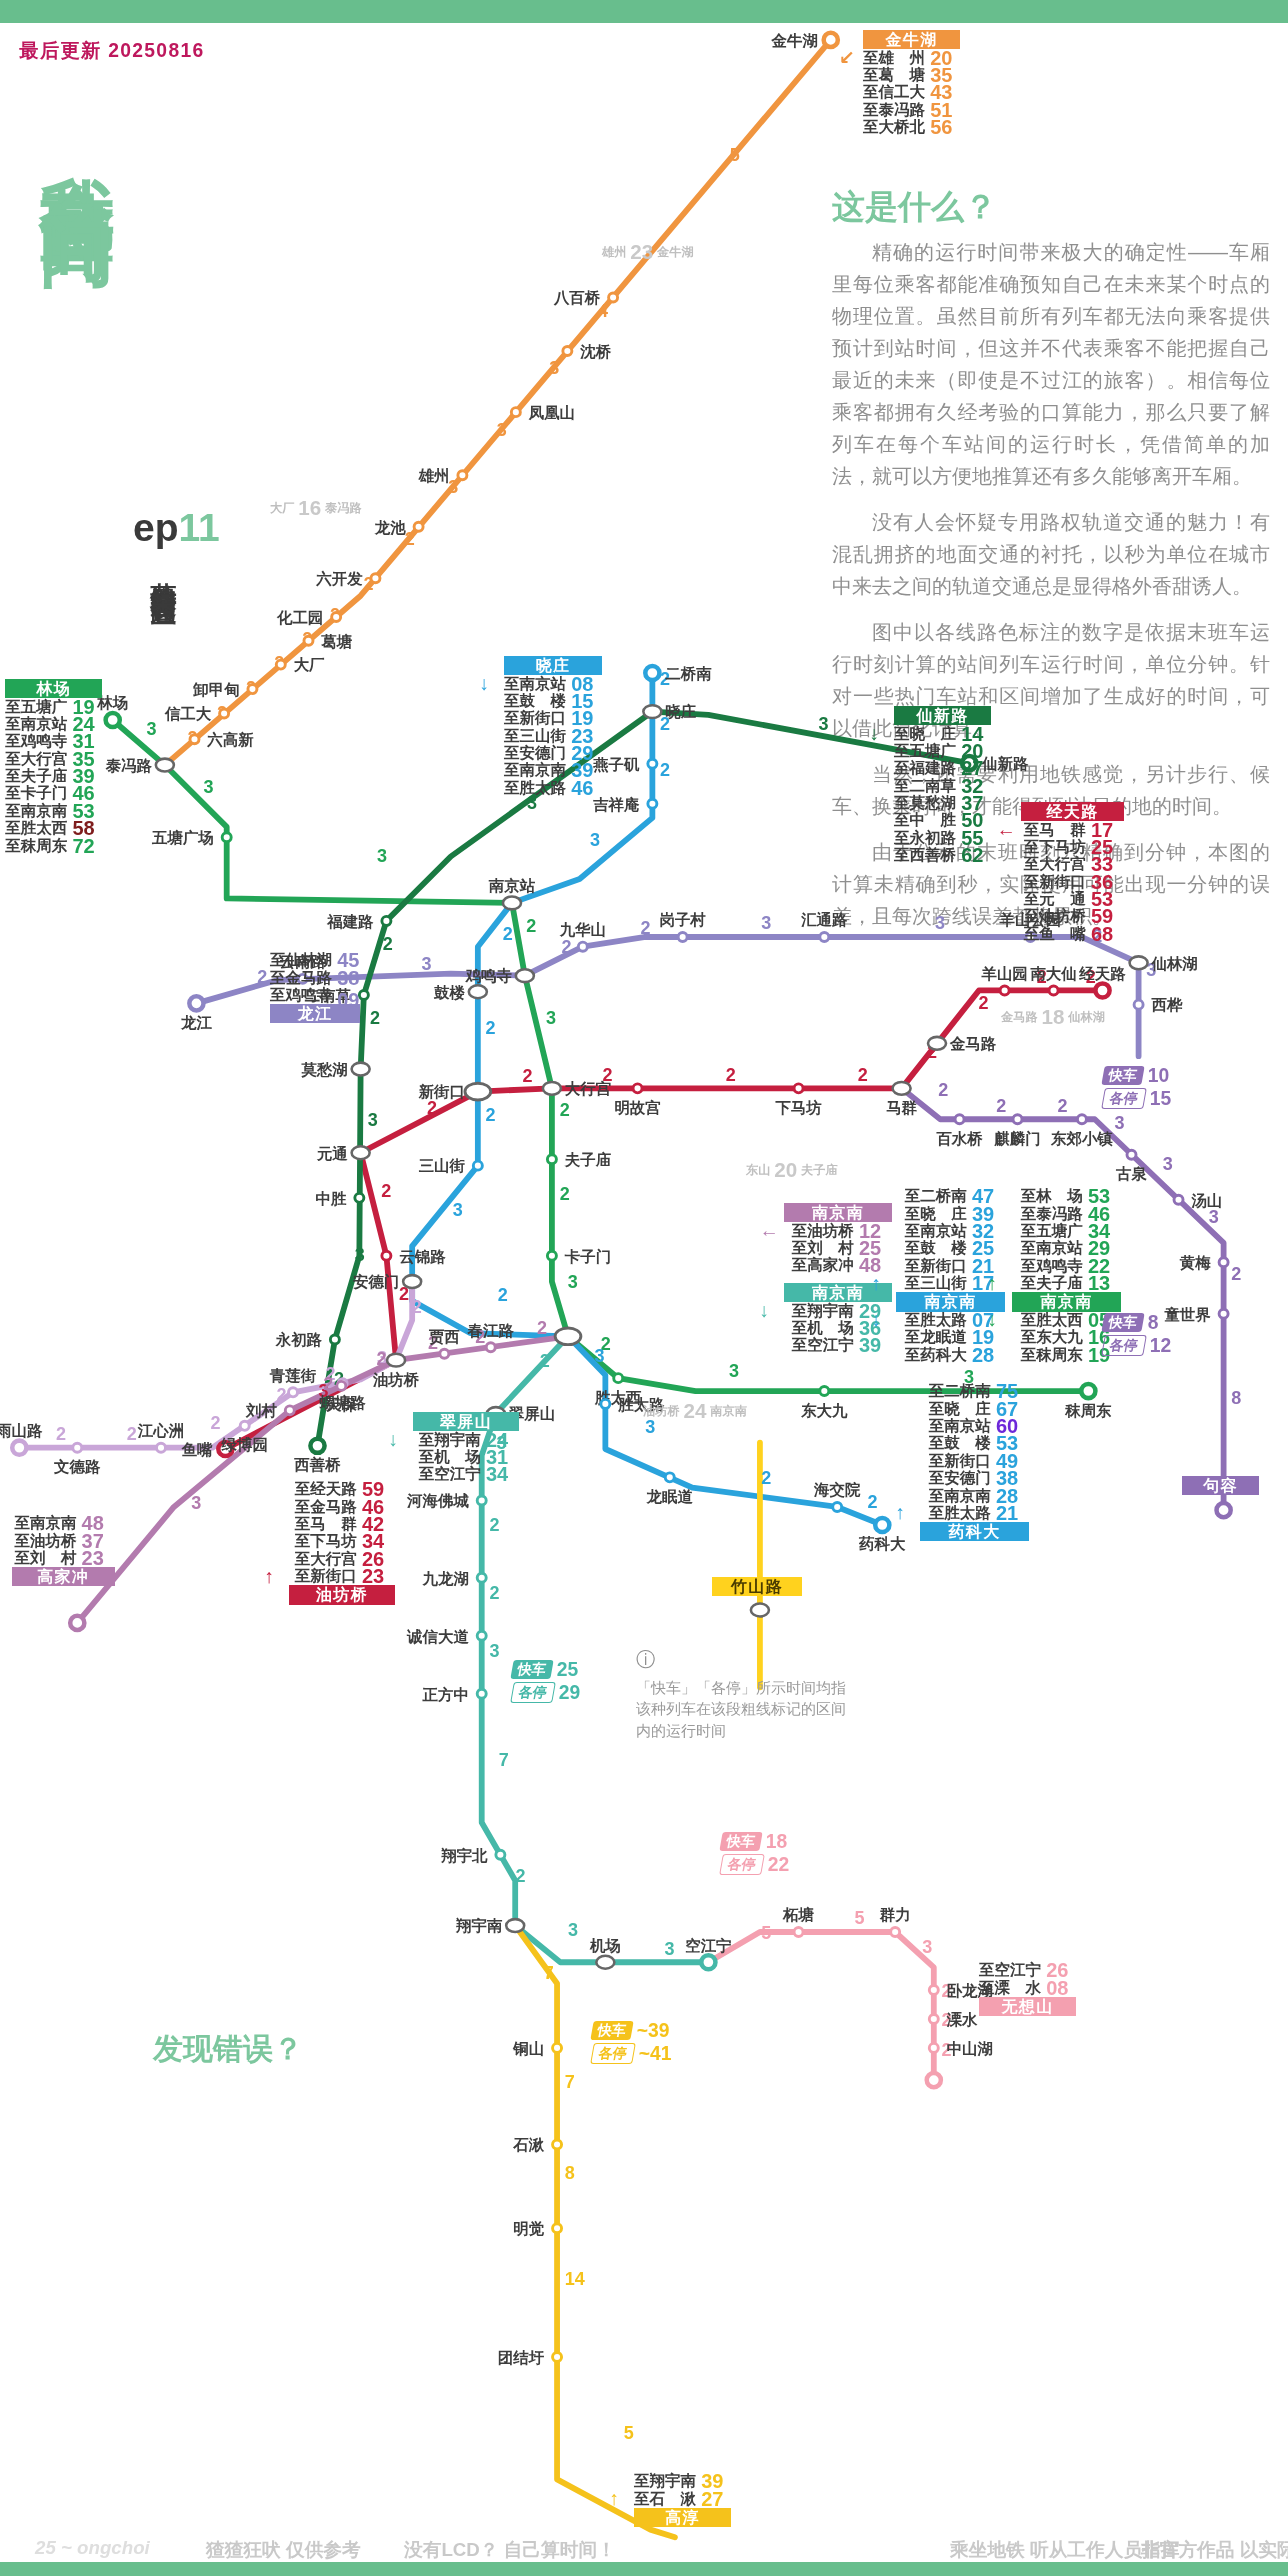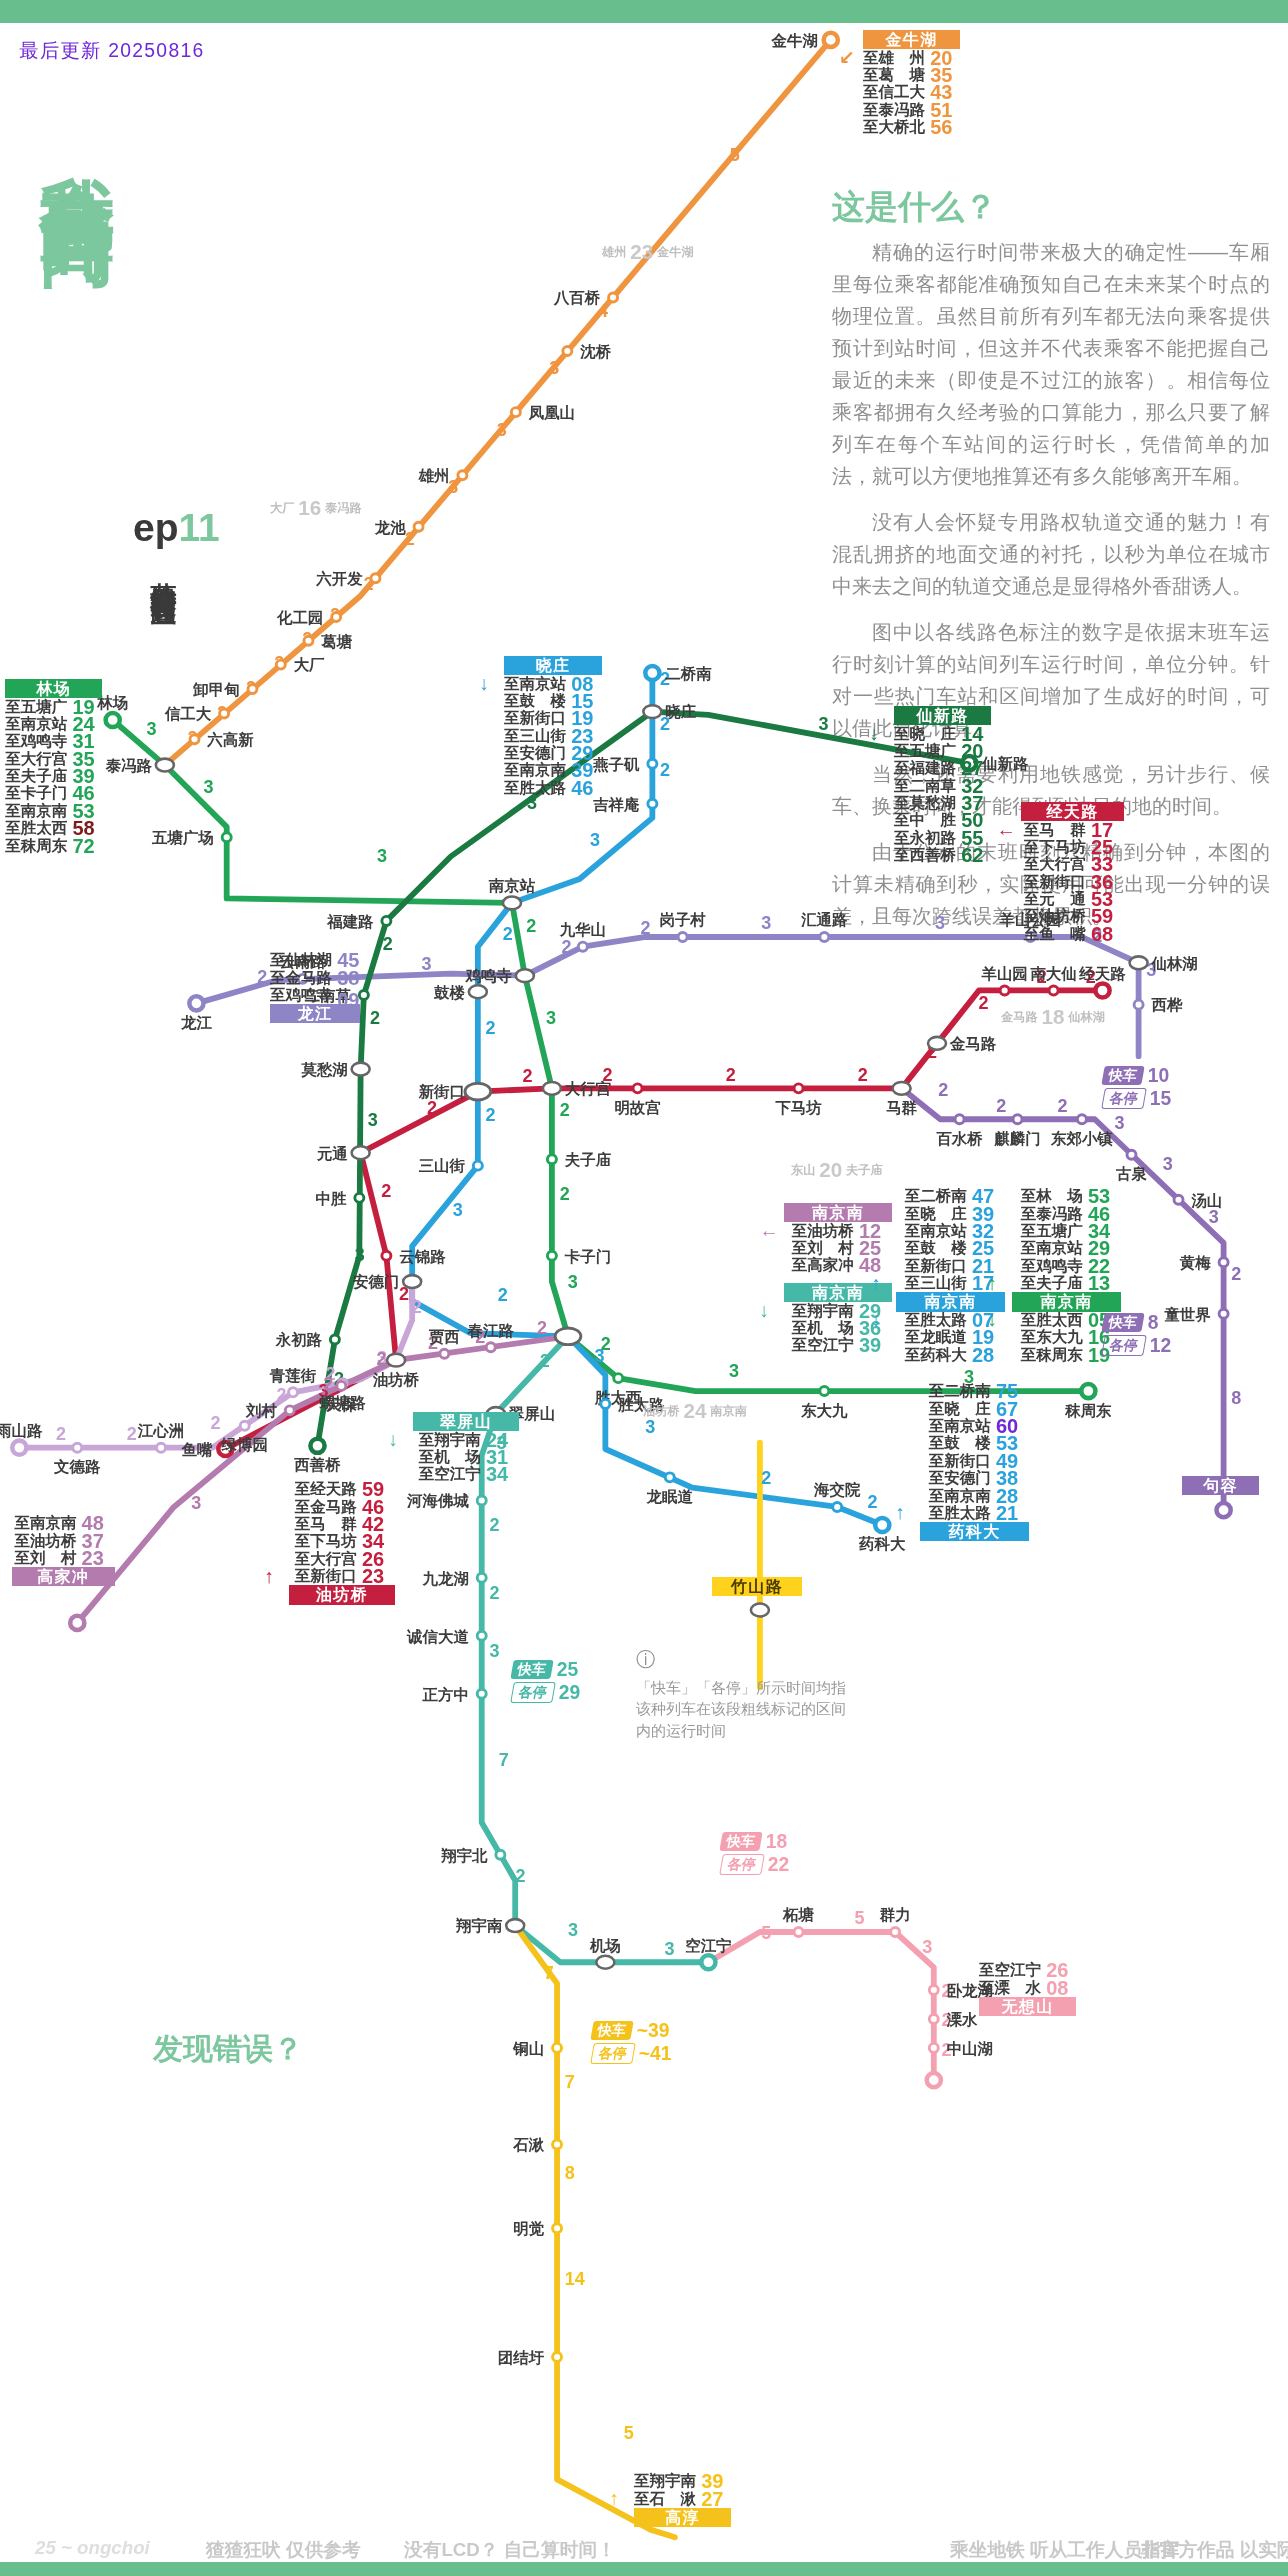--- a/index.html
+++ b/index.html
@@ -1,21 +1,21 @@
 <!DOCTYPE html>
 <html style="font-size:10.3px"><head>
 <meta charset="utf-8">
 <style>
   html,body{margin:0;padding:0;background:#fff;}
   body{font-family:"Liberation Sans","DejaVu Sans",sans-serif;}
   #poster{position:relative;width:1288px;height:2576px;background:#fff;overflow:hidden;}
   .topbar,.bottombar{position:absolute;left:0;width:1288px;background:#68BE8D;}
   .topbar{top:0;height:23px;}
   .bottombar{top:2562px;height:14px;}
-  .lastupdate{position:absolute;left:19.3px;top:37px;font-size:19.3px;color:#6d28d9;font-weight:400;letter-spacing:1.3px;}
+  .lastupdate{position:absolute;left:19.3px;top:37px;font-size:19.3px;color:#be185d;font-weight:700;letter-spacing:1.3px;}
   .bigtitle{position:absolute;left:40px;top:115px;writing-mode:vertical-rl;text-orientation:upright;
     font-size:75px;font-weight:800;color:#7CC79E;letter-spacing:6.4px;line-height:1;}
   .epline{position:absolute;left:133px;top:506px;font-size:39px;font-weight:800;color:#3a3a3a;}
   .epline .epnum{color:#7CC79E;}
   .subtitle{position:absolute;left:151px;top:562px;writing-mode:vertical-rl;text-orientation:upright;
     font-size:26px;font-weight:800;color:#3a3a3a;letter-spacing:1.9px;line-height:1;}
   .what{position:absolute;left:832px;top:185px;width:438px;}
   .what h2,.errs h2{margin:0 0 6.4px 0;font-size:33px;font-weight:800;color:#7CC79E;}
   .para{font-size:20px;color:#8f8f8f;line-height:1.6;text-align:justify;text-indent:2em;margin:0 0 14px 0;}
   .errs{position:absolute;left:82px;top:2029px;width:277px;}
@@ -864,21 +864,21 @@
       <div class="gb" style="left: 270px; top: 496px;">
         <span>大厂</span>
         <span class="n">16</span>
         <span>泰冯路</span>
       </div>
       <div class="gb" style="left: 1001px; top: 1005px;">
         <span>金马路</span>
         <span class="n">18</span>
         <span>仙林湖</span>
       </div>
-      <div class="gb" style="left: 746px; top: 1158px; margin-left: 45px;">
+      <div class="gb" style="left: 746px; top: 1158px;">
         <span>东山</span>
         <span class="n">20</span>
         <span>夫子庙</span>
       </div>
       <div class="gb" style="left: 643px; top: 1399px;">
         <span>油坊桥</span>
         <span class="n">24</span>
         <span>南京南</span>
       </div>
       <div class="note" style="left: 636px; top: 1646px;">

